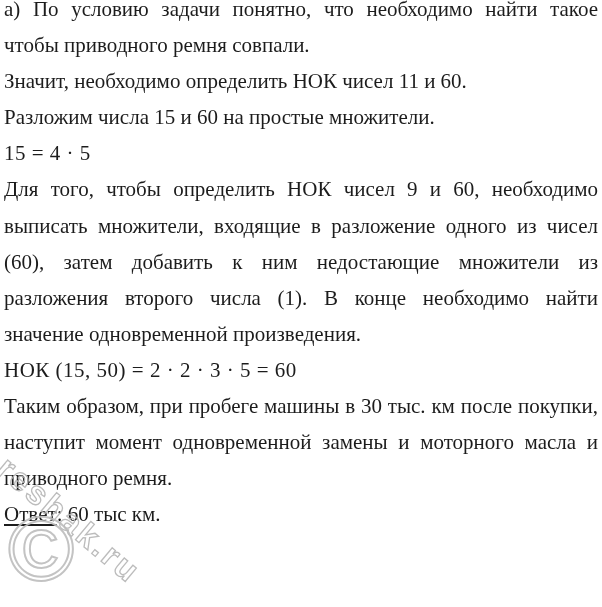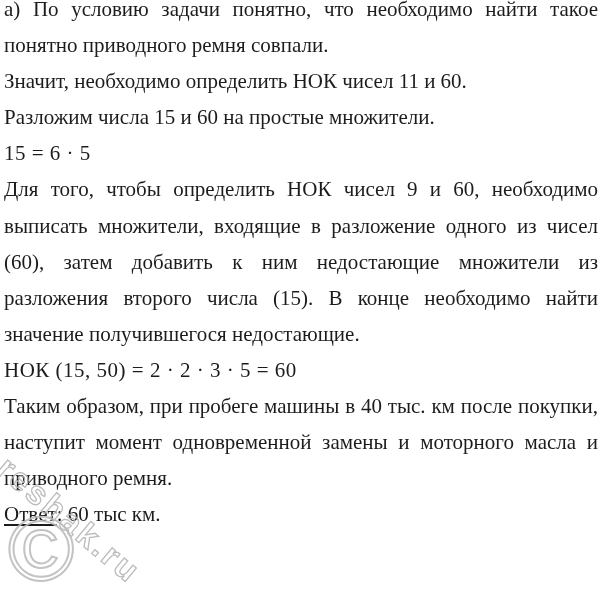--- a/index.html
+++ b/index.html
@@ -74,31 +74,31 @@
     line-height: 1;
     color: transparent;
     -webkit-text-stroke: 2px #bdbdbd;
   }
 </style>
 </head>
 <body>
 
 <div class="doc">
   <div class="line just">а) По условию задачи понятно, что необходимо найти такое</div>
-  <div class="line">понятно приводного ремня совпали.</div>
+  <div class="line">чтобы приводного ремня совпали.</div>
   <div class="line">Значит, необходимо определить НОК чисел 11 и 60.</div>
   <div class="line">Разложим числа 15 и 60 на простые множители.</div>
-  <div class="line formula">15 = 6 · 5</div>
+  <div class="line formula">15 = 4 · 5</div>
   <div class="line just">Для того, чтобы определить НОК чисел 9 и 60, необходимо</div>
   <div class="line just">выписать множители, входящие в разложение одного из чисел</div>
   <div class="line just">(60), затем добавить к ним недостающие множители из</div>
-  <div class="line just">разложения второго числа (15). В конце необходимо найти</div>
-  <div class="line">значение получившегося недостающие.</div>
+  <div class="line just">разложения второго числа (1). В конце необходимо найти</div>
+  <div class="line">значение одновременной произведения.</div>
   <div class="line formula">НОК (15, 50) = 2 · 2 · 3 · 5 = 60</div>
-  <div class="line just">Таким образом, при пробеге машины в 40 тыс. км после покупки,</div>
+  <div class="line just">Таким образом, при пробеге машины в 30 тыс. км после покупки,</div>
   <div class="line just">наступит момент одновременной замены и моторного масла и</div>
   <div class="line">приводного ремня.</div>
   <div class="line"><span class="answer-label">Ответ</span><span>: 60 тыс км.</span></div>
 </div>
 
 <div class="watermark">
   <span class="wm-copyright">©</span>
   <span class="wm-text">reshak.ru</span>
 </div>
 

